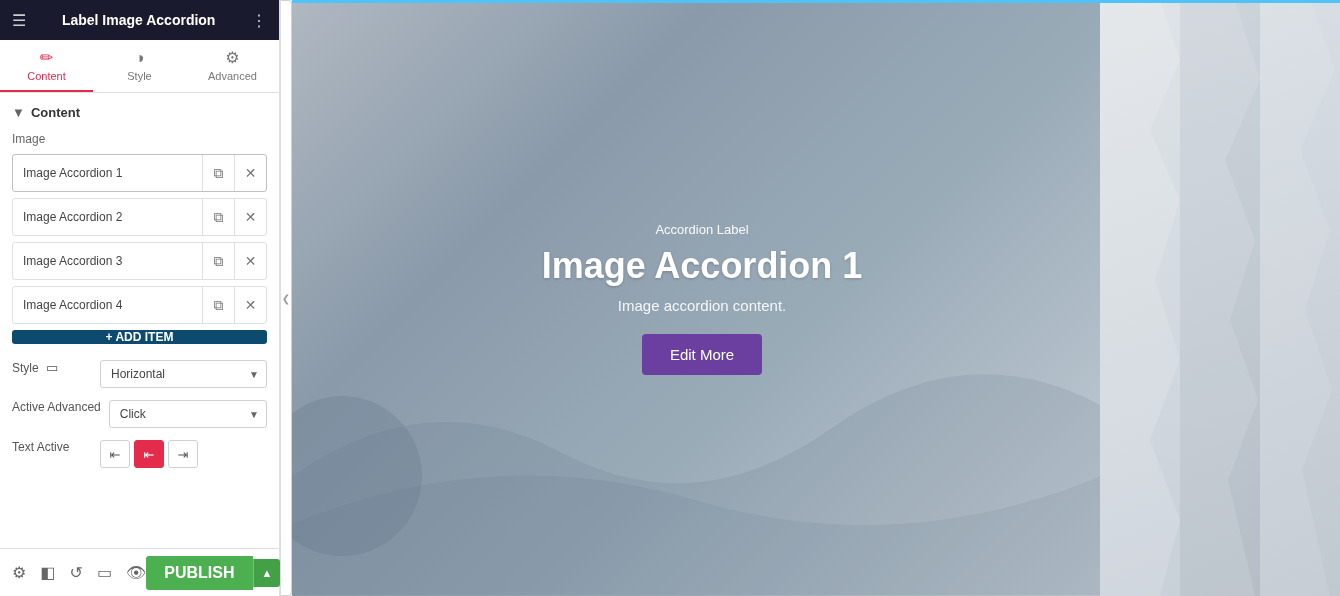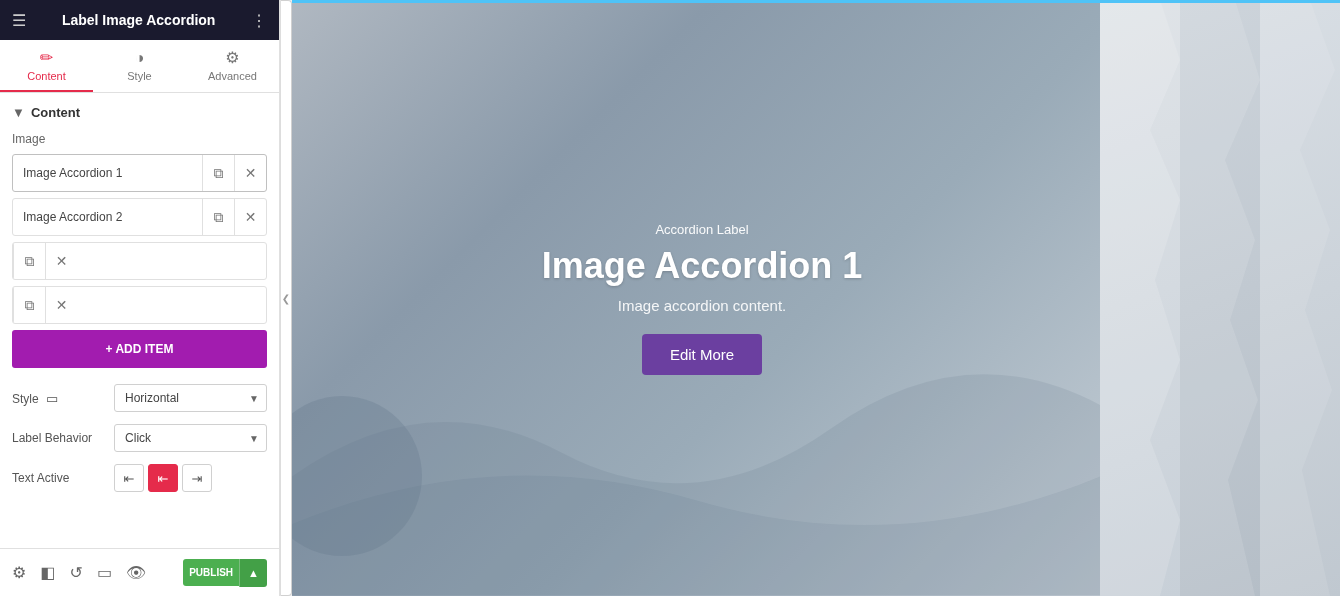--- a/index.html
+++ b/index.html
@@ -120,38 +120,38 @@
       border-left: 1px solid #e0e0e0;
     }
 
     
     .add-item-btn {
       display: flex;
       align-items: center;
       justify-content: center;
       gap: 6px;
       width: 100%;
-      padding: 12px;
-      background: #a21caf;
+      padding: 0;
+      background: #0c4a6e;
       color: #fff;
       border: none;
       border-radius: 3px;
       font-size: 12px;
       font-weight: 600;
       cursor: pointer;
       margin-bottom: 16px;
       margin-top: 4px;
     }
 
     
     .form-row {
       display: flex;
-      align-items: center;
+      align-items: flex-start;
       margin-bottom: 12px;
-      gap: 22px;
+      gap: 8px;
     }
     .form-label {
       font-size: 12px;
       color: #555;
       min-width: 80px;
       flex-shrink: 0;
     }
     .form-select-wrapper {
       flex: 1;
       position: relative;
@@ -213,22 +213,22 @@
       flex-shrink: 0;
     }
     .bottom-icons { display: flex; gap: 14px; align-items: center; }
     .bottom-icon { font-size: 16px; color: #666; cursor: pointer; }
 
     .publish-group { display: flex; align-items: center; }
     .publish-btn {
       background: #4caf50;
       color: #fff;
       border: none;
-      padding: 8px 6px;
-      font-size: 10px;
+      padding: 8px 18px;
+      font-size: 16px;
       font-weight: 600;
       cursor: pointer;
       border-radius: 3px 0 0 3px;
     }
     .publish-arrow-btn {
       background: #43a047;
       color: #fff;
       border: none;
       border-left: 1px solid rgba(255,255,255,0.3);
       padding: 8px 8px;
@@ -415,25 +415,27 @@
       <button class="item-action-btn" title="Delete">✕</button>
     </div>
 
     <div class="accordion-item-row">
       <span class="accordion-item-label">Image Accordion 2</span>
       <button class="item-action-btn" title="Duplicate">⧉</button>
       <button class="item-action-btn" title="Delete">✕</button>
     </div>
 
     <div class="accordion-item-row">
+      <span class="accordion-item-label">Image Accordion 3</span>
       <button class="item-action-btn" title="Duplicate">⧉</button>
       <button class="item-action-btn" title="Delete">✕</button>
     </div>
 
     <div class="accordion-item-row">
+      <span class="accordion-item-label">Image Accordion 4</span>
       <button class="item-action-btn" title="Duplicate">⧉</button>
       <button class="item-action-btn" title="Delete">✕</button>
     </div>
 
     <button class="add-item-btn">+ ADD ITEM</button>
 
     <div class="form-row">
       <span class="form-label">
         <span>Style</span>
         <span style="margin-left:4px; font-size:13px;">▭</span>
@@ -441,21 +443,21 @@
       <div class="form-select-wrapper">
         <select class="form-select">
           <option>Horizontal</option>
           <option>Vertical</option>
         </select>
         <span class="select-arrow">▼</span>
       </div>
     </div>
 
     <div class="form-row">
-      <span class="form-label">Label Behavior</span>
+      <span class="form-label">Active Advanced</span>
       <div class="form-select-wrapper">
         <select class="form-select">
           <option>Click</option>
           <option>Hover</option>
         </select>
         <span class="select-arrow">▼</span>
       </div>
     </div>
 
     <div class="form-row">

